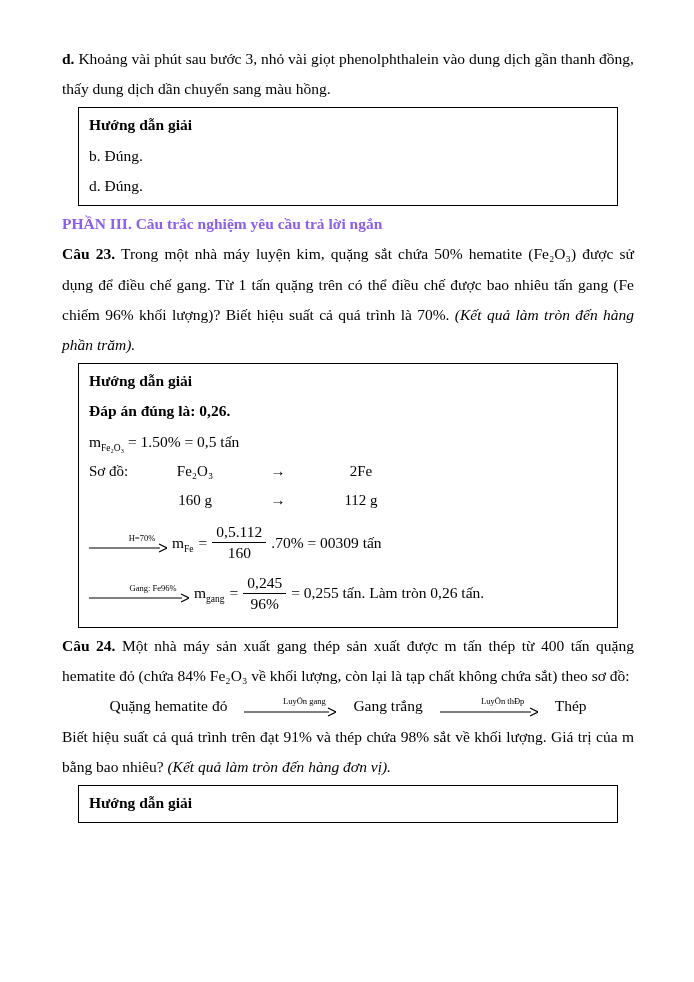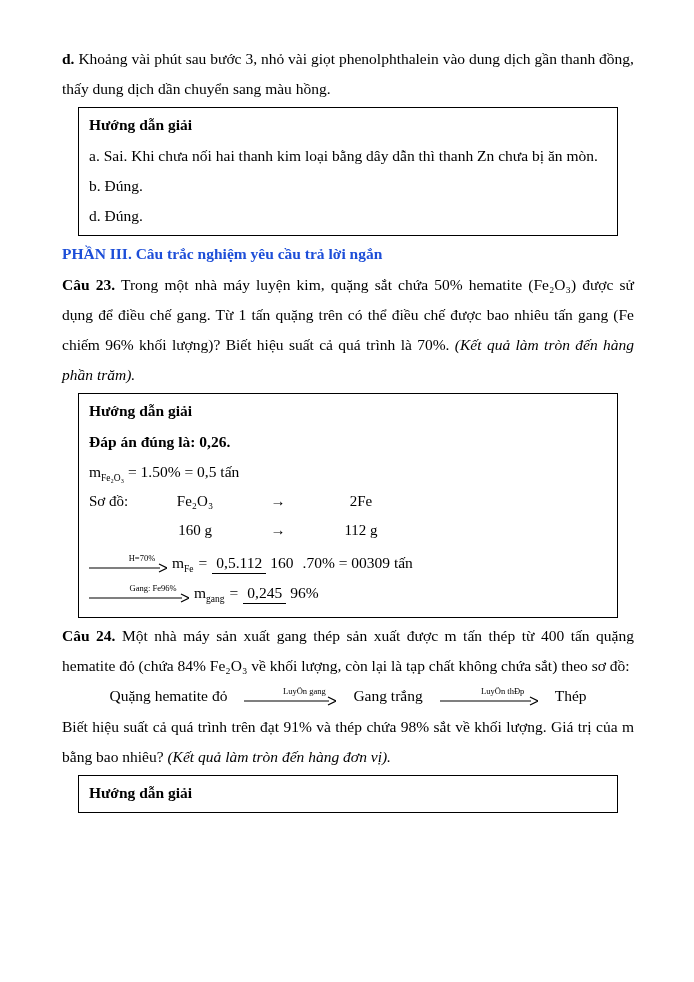--- a/index.html
+++ b/index.html
@@ -7,48 +7,47 @@
   body {
     width:694px; height:982px; overflow:hidden;
     font-family:"Liberation Serif", serif;
     color:#000;
   }
   .page { padding:44px 60px 0 62px; }
   .para, .box-line, .scheme-line { font-size:15.5px; line-height:1.95; }
   .para { text-align:justify; }
   .bold { font-weight:bold; }
   .italic { font-style:italic; }
-  .section-heading { font-size:15.5px; line-height:1.95; font-weight:bold; color:#1d4ed8; }
+  .section-heading { font-size:15.5px; line-height:1.95; font-weight:bold; color:#8b5cf6; }
   .solution-box { border:1.5px solid #000; padding:2px 10px 4px 10px; margin:3px 16px; }
   sub.chem { font-size:9.5px; line-height:0; }
   
   .scheme-grid { display:grid; grid-template-columns:54px 104px 62px 104px; font-size:15px; line-height:1.95; }
   .scheme-grid .c { text-align:center; }
   
   .eq { display:flex; align-items:center; gap:5px; font-size:15.5px; margin:7px 0 9px 0; }
-  .frac { display:inline-flex; align-items:center; line-height:1.3; }
+  .frac { display:inline-flex; flex-direction:column; align-items:center; line-height:1.3; }
   .frac .num { border-bottom:1.2px solid #000; padding:0 4px; }
   .frac .den { padding:0 4px; }
   
   .rxn-arrow { display:inline-flex; flex-direction:column; align-items:center; justify-content:flex-end; }
   .rxn-label { font-size:8.5px; line-height:1.2; white-space:nowrap;padding-left:28px; }
   .rxn-arrow svg { display:block; }
   
   .scheme-line { display:flex; align-items:center; justify-content:center; gap:17px; }
 </style>
 </head>
 <body>
 
 <div class="page">
 
   <p class="para"><span class="bold">d.</span><span> Khoảng vài phút sau bước 3, nhỏ vài giọt phenolphthalein vào dung dịch gần thanh đồng, thấy dung dịch dần chuyển sang màu hồng.</span></p>
 
   <div class="solution-box">
     <p class="box-line bold">Hướng dẫn giải</p>
-    <p class="box-line">a. Sai. Khi chưa nối hai thanh kim loại bằng dây dẫn thì thanh Zn chưa bị ăn mòn.</p>
     <p class="box-line">b. Đúng.</p>
     <p class="box-line">d. Đúng.</p>
   </div>
 
   <p class="section-heading">PHẦN III. Câu trắc nghiệm yêu cầu trả lời ngắn</p>
 
   <p class="para"><span class="bold">Câu 23.</span><span> Trong một nhà máy luyện kim, quặng sắt chứa 50% hematite (Fe₂O₃) được sử dụng để điều chế gang. Từ 1 tấn quặng trên có thể điều chế được bao nhiêu tấn gang (Fe chiếm 96% khối lượng)? Biết hiệu suất cả quá trình là 70%. </span><span class="italic">(Kết quả làm tròn đến hàng phần trăm).</span></p>
 
   <div class="solution-box">
     <p class="box-line bold">Hướng dẫn giải</p>
@@ -96,20 +95,21 @@
             <line x1="0" y1="5" x2="93" y2="5" stroke="#000" stroke-width="1.2"></line>
             <path d="M92 1 L100 5 L92 9" fill="none" stroke="#000" stroke-width="1.2"></path>
           </svg>
       </span>
       <span><span>m</span><sub class="chem">gang</sub></span>
       <span>=</span>
       <span class="frac">
         <span class="num">0,245</span>
         <span class="den">96%</span>
       </span>
+      <span>= 0,255 tấn. Làm tròn 0,26 tấn.</span>
     </div>
   </div>
 
   <p class="para"><span class="bold">Câu 24.</span><span> Một nhà máy sản xuất gang thép sản xuất được m tấn thép từ 400 tấn quặng hematite đỏ (chứa 84% Fe₂O₃ về khối lượng, còn lại là tạp chất không chứa sắt) theo sơ đồ:</span></p>
 
   <div class="scheme-line">
     <span>Quặng hematite đỏ</span>
     <span class="rxn-arrow">
       <span class="rxn-label">LuyÖn gang</span>
       <svg width="92" height="10" viewBox="0 0 92 10">

